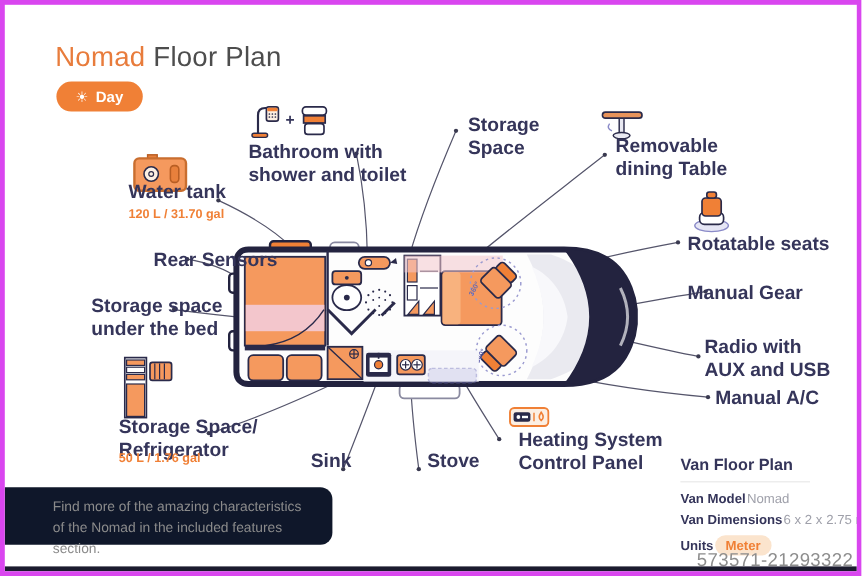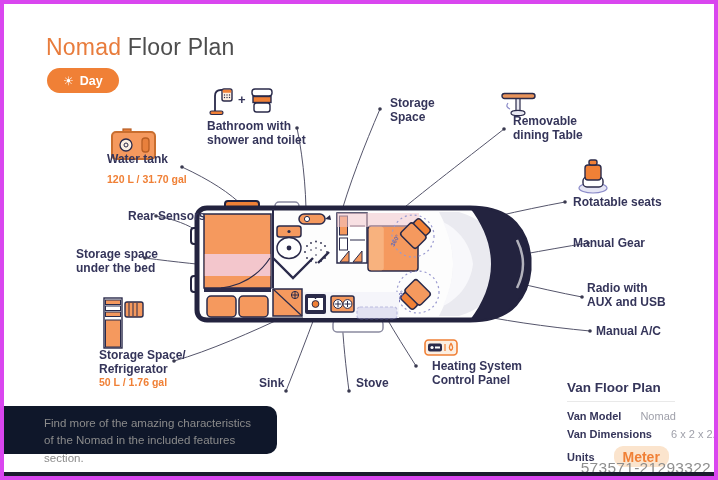--- a/index.html
+++ b/index.html
@@ -13,41 +13,41 @@
   .title .accent{color:#E87C3C;}
   .title .rest{color:#4d4d4d;}
   .day-btn{
     position:absolute;left:43px;top:64px;height:25px;padding:0 16px;
     background:#F08036;border:none;border-radius:13px;color:#fff;
     font-size:12.5px;font-weight:700;display:inline-flex;align-items:center;gap:6px;
     font-family:inherit;cursor:pointer;
   }
   .day-btn .sun{font-size:12px;line-height:1;}
   
-  .lbl{position:absolute;color:#35355A;font-size:12px;font-weight:700;line-height:1.18;white-space:pre-line;}
+  .lbl{position:absolute;color:#35355A;font-size:16px;font-weight:700;line-height:1.18;white-space:pre-line;}
   .cap{position:absolute;color:#F08036;font-size:10.5px;font-weight:700;white-space:nowrap;}
   .plus{position:absolute;color:#35355A;font-weight:700;font-size:13px;}
   .icon{position:absolute;}
   
   #leads, #van{position:absolute;pointer-events:none;}
   
   .note{
     position:absolute;left:0;top:402px;width:273px;height:48px;background:#0f172a;
     border-radius:0 10px 10px 0;color:#8b8b8b;font-size:11.5px;line-height:1.5;
     padding:9px 0 0 40px;box-sizing:border-box;white-space:pre-line;
   }
   
   .panel{position:absolute;left:563px;top:376px;width:152px;}
   .panel h3{margin:0;font-size:13.5px;font-weight:700;color:#35355A;}
   .panel .divider{width:108px;height:1px;background:#e9e9e9;margin:6px 0 8px 0;}
-  .row{display:flex;align-items:center;gap:19px;margin-bottom:6px;font-size:11px;}
+  .row{display:flex;align-items:center;gap:1px;margin-bottom:6px;font-size:11px;}
   .row .rl{font-weight:700;color:#35355A;white-space:nowrap;}
   .row .rv{color:#9FA0AA;white-space:nowrap;}
   .badge{
-    background:#FBE4CD;color:#F08036;font-weight:700;font-size:14px;
+    background:#FBE4CD;color:#F08036;font-weight:700;font-size:11px;
     padding:2.5px 9px;border-radius:9px;border:none;font-family:inherit;cursor:pointer;
   }
   .watermark{position:absolute;right:3px;top:455px;color:#8e8e8e;font-size:15.5px;letter-spacing:.3px;}
   .bottombar{position:absolute;left:0;bottom:0;width:100%;height:4px;background:#1B1B2E;}
 </style>
 </head>
 <body>
 
 <div id="stage">
 

